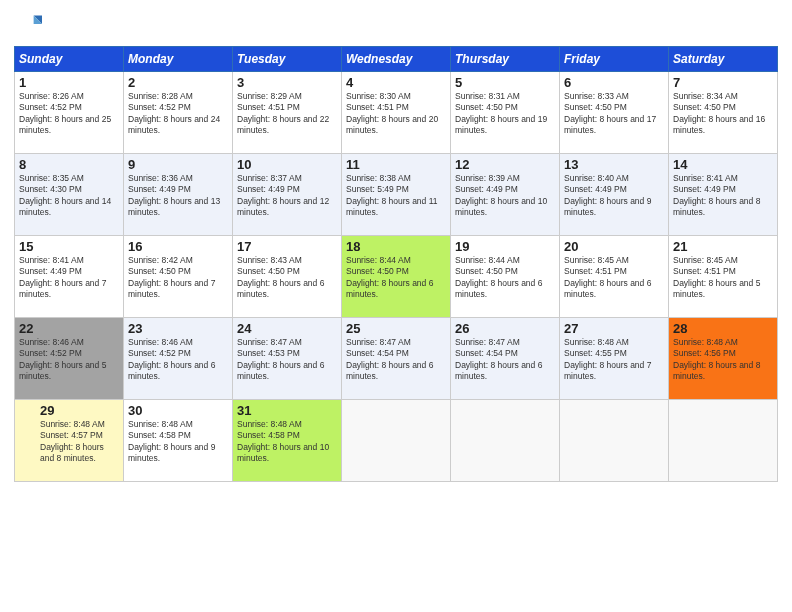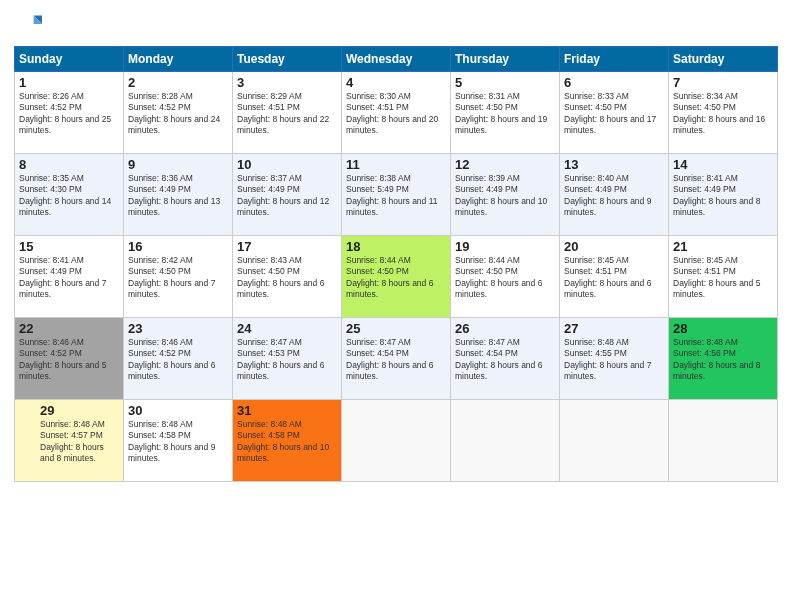--- a/index.html
+++ b/index.html
@@ -75,21 +75,22 @@
       line-height: 1.35;
       color: #333;
     }
     tr:nth-child(odd) td {
       background: #fff;
     }
     tr:nth-child(even) td {
       background: #f0f4fa;
     }
     thead tr th {
-      background: #0369a1;
+      background: #1d4ed8;
+      font-style: italic;
     }
     .empty-cell {
       background: #f8f8f8 !important;
     }
     .logo-wrapper {
       display: flex;
       flex-direction: column;
     }
     .logo-line1 { font-size: 18px; font-weight: bold; color: #1a3a6b; }
     .logo-line2 { font-size: 18px; font-weight: bold; color: #1a3a6b; }
@@ -291,41 +292,41 @@
             <div class="cell-text" style="white-space: pre-line;">Sunrise: 8:47 AM
 Sunset: 4:54 PM
 Daylight: 8 hours and 6 minutes.</div>
           </td>
           <td style="background: rgb(238, 242, 250);">
             <span class="day-num">27</span>
             <div class="cell-text" style="white-space: pre-line;">Sunrise: 8:48 AM
 Sunset: 4:55 PM
 Daylight: 8 hours and 7 minutes.</div>
           </td>
-          <td style="background: #22c55e;">
+          <td style="background: #f97316;">
             <span class="day-num">28</span>
             <div class="cell-text" style="white-space: pre-line;">Sunrise: 8:48 AM
 Sunset: 4:56 PM
 Daylight: 8 hours and 8 minutes.</div>
           </td>
         </tr>
         <tr>
           <td style="background: #fef9c3; padding-left: 25px;">
             <span class="day-num">29</span>
             <div class="cell-text" style="white-space: pre-line;">Sunrise: 8:48 AM
 Sunset: 4:57 PM
 Daylight: 8 hours and 8 minutes.</div>
           </td>
           <td style="background: rgb(255, 255, 255);">
             <span class="day-num">30</span>
             <div class="cell-text" style="white-space: pre-line;">Sunrise: 8:48 AM
 Sunset: 4:58 PM
 Daylight: 8 hours and 9 minutes.</div>
           </td>
-          <td style="background: #f97316;">
+          <td style="background: #bef264;">
             <span class="day-num">31</span>
             <div class="cell-text" style="white-space: pre-line;">Sunrise: 8:48 AM
 Sunset: 4:58 PM
 Daylight: 8 hours and 10 minutes.</div>
           </td>
           <td class="empty-cell"></td>
           <td class="empty-cell"></td>
           <td class="empty-cell"></td>
           <td class="empty-cell"></td>
         </tr>

